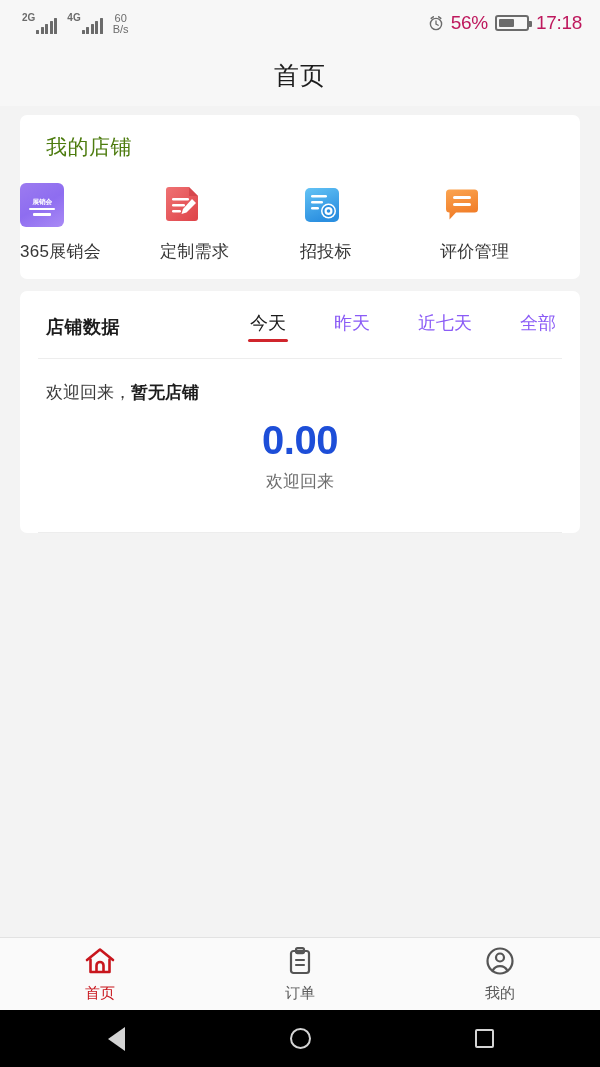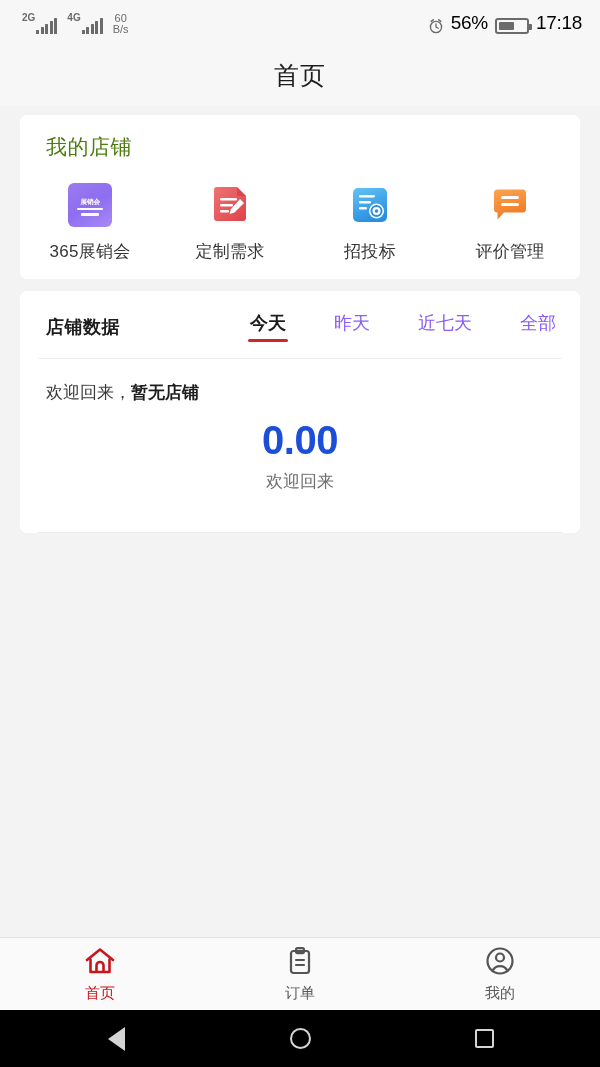--- a/index.html
+++ b/index.html
@@ -24,21 +24,21 @@
   .sig { display:flex; align-items:flex-end; position:relative; height:22px; }
   .sig .gen { font-size:10px; line-height:10px; font-weight:700; color:#6b6b6b; align-self:flex-start; margin-right:1px; margin-top:1px;}
   .bars { display:flex; align-items:flex-end; gap:1.5px; height:16px; }
   .bars i { display:block; width:3px; background:#6b6b6b; border-radius:.5px; }
   .bars i:nth-child(1){height:4px}
   .bars i:nth-child(2){height:7px}
   .bars i:nth-child(3){height:10px}
   .bars i:nth-child(4){height:13px}
   .bars i:nth-child(5){height:16px}
   .netspeed { display:flex; flex-direction:column; align-items:center; line-height:11px; font-size:11px; color:#6b6b6b; margin-bottom:-1px;}
-  .sb-right { display:flex; align-items:flex-end; gap:7px; font-size:19px; color:#000000; }
+  .sb-right { display:flex; align-items:center; gap:7px; font-size:19px; color:#be185d; }
   .alarm { width:16px; height:16px; position:relative; }
   .alarm svg { display:block; }
   .batt { width:34px; height:16px; border:2px solid #6b6b6b; border-radius:3px; position:relative; display:flex; align-items:center; padding:2px; }
   .batt::after { content:""; position:absolute; right:-5px; top:4px; width:3px; height:6px; background:#6b6b6b; border-radius:0 1px 1px 0; }
   .batt span { display:block; height:100%; background:#6b6b6b; border-radius:1px; }
   .pct { font-size:19px; letter-spacing:-.3px; }
   .clock { font-size:19px; letter-spacing:-.3px; margin-left:0;}
 
   
   .titlebar {
@@ -50,40 +50,40 @@
 
   
   .content { flex:1 1 auto; overflow:hidden; padding:9px 0 0 0; background:#f3f3f3; }
 
   .card { background:#fff; border-radius:7px; margin:0 20px 12px 20px; }
 
   
   .shop-card { padding:18px 0 16px 0; }
   .card-h { font-size:21px; font-weight:normal; color:#4d7c0f; padding:0 26px; letter-spacing:.5px; }
   .grid { display:flex; margin-top:22px; }
-  .gitem { flex:1; display:flex; flex-direction:column; align-items:center; gap:13px; }
+  .gitem { flex:1; display:flex; flex-direction:column; align-items:flex-start; gap:13px; }
   .gicon { width:44px; height:44px; position:relative; }
   .glabel { font-size:17px; color:#363636; letter-spacing:.3px; }
 
   
   .ic-expo { border-radius:6px; background:linear-gradient(150deg,#9c7bf0 0%,#8e6df0 50%,#a98af5 100%); display:flex; flex-direction:column; align-items:center; justify-content:center; gap:3px; padding-top:3px;}
   .ic-expo .tx { font-size:7px; color:#fff; line-height:7px; transform:scale(.95); font-weight:600; letter-spacing:-.2px;}
   .ic-expo .ln { width:26px; height:2.5px; background:#fff; border-radius:1px; }
   .ic-expo .ln.s { width:18px; }
 
   
   .ic-doc svg, .ic-bid svg, .ic-cmt svg { display:block; }
 
   
   .data-card { padding:0; }
   .data-head { display:flex; align-items:center; padding:20px 24px 16px 26px; }
   .data-title { font-size:18px; font-weight:bold; color:#1d1d1d; letter-spacing:.5px; }
   .tabs { margin-left:auto; display:flex; align-items:center; gap:48px; }
   .tab { font-size:18px; color:#8b5cf6; position:relative; padding-bottom:7px; }
-  .tab.active { color:#1b1b1b; font-weight:bold; }
+  .tab.active { color:#1b1b1b; font-weight:normal; }
   .tab.active::after { content:""; position:absolute; left:-2px; right:-2px; bottom:0; height:3px; background:#d0252c; border-radius:2px; }
   .divider { height:1px; background:#ededed; margin:0 18px; }
   .welcome { padding:22px 26px 0 26px; font-size:17px; color:#3a3a3a; }
   .welcome b { color:#1d1d1d; font-weight:bold; }
   .stat { margin-top:14px; display:flex; flex-direction:column; align-items:center; gap:8px; }
   .stat .num { font-size:40px; font-weight:bold; color:#1d4ed8; letter-spacing:-.5px; line-height:44px;}
   .stat .cap { font-size:17px; color:#6e6e6e; }
   .data-foot { height:40px; display:flex; align-items:flex-end; }
   .data-foot .ln { height:1px; background:#ededed; margin:0 18px; width:100%; }
 

